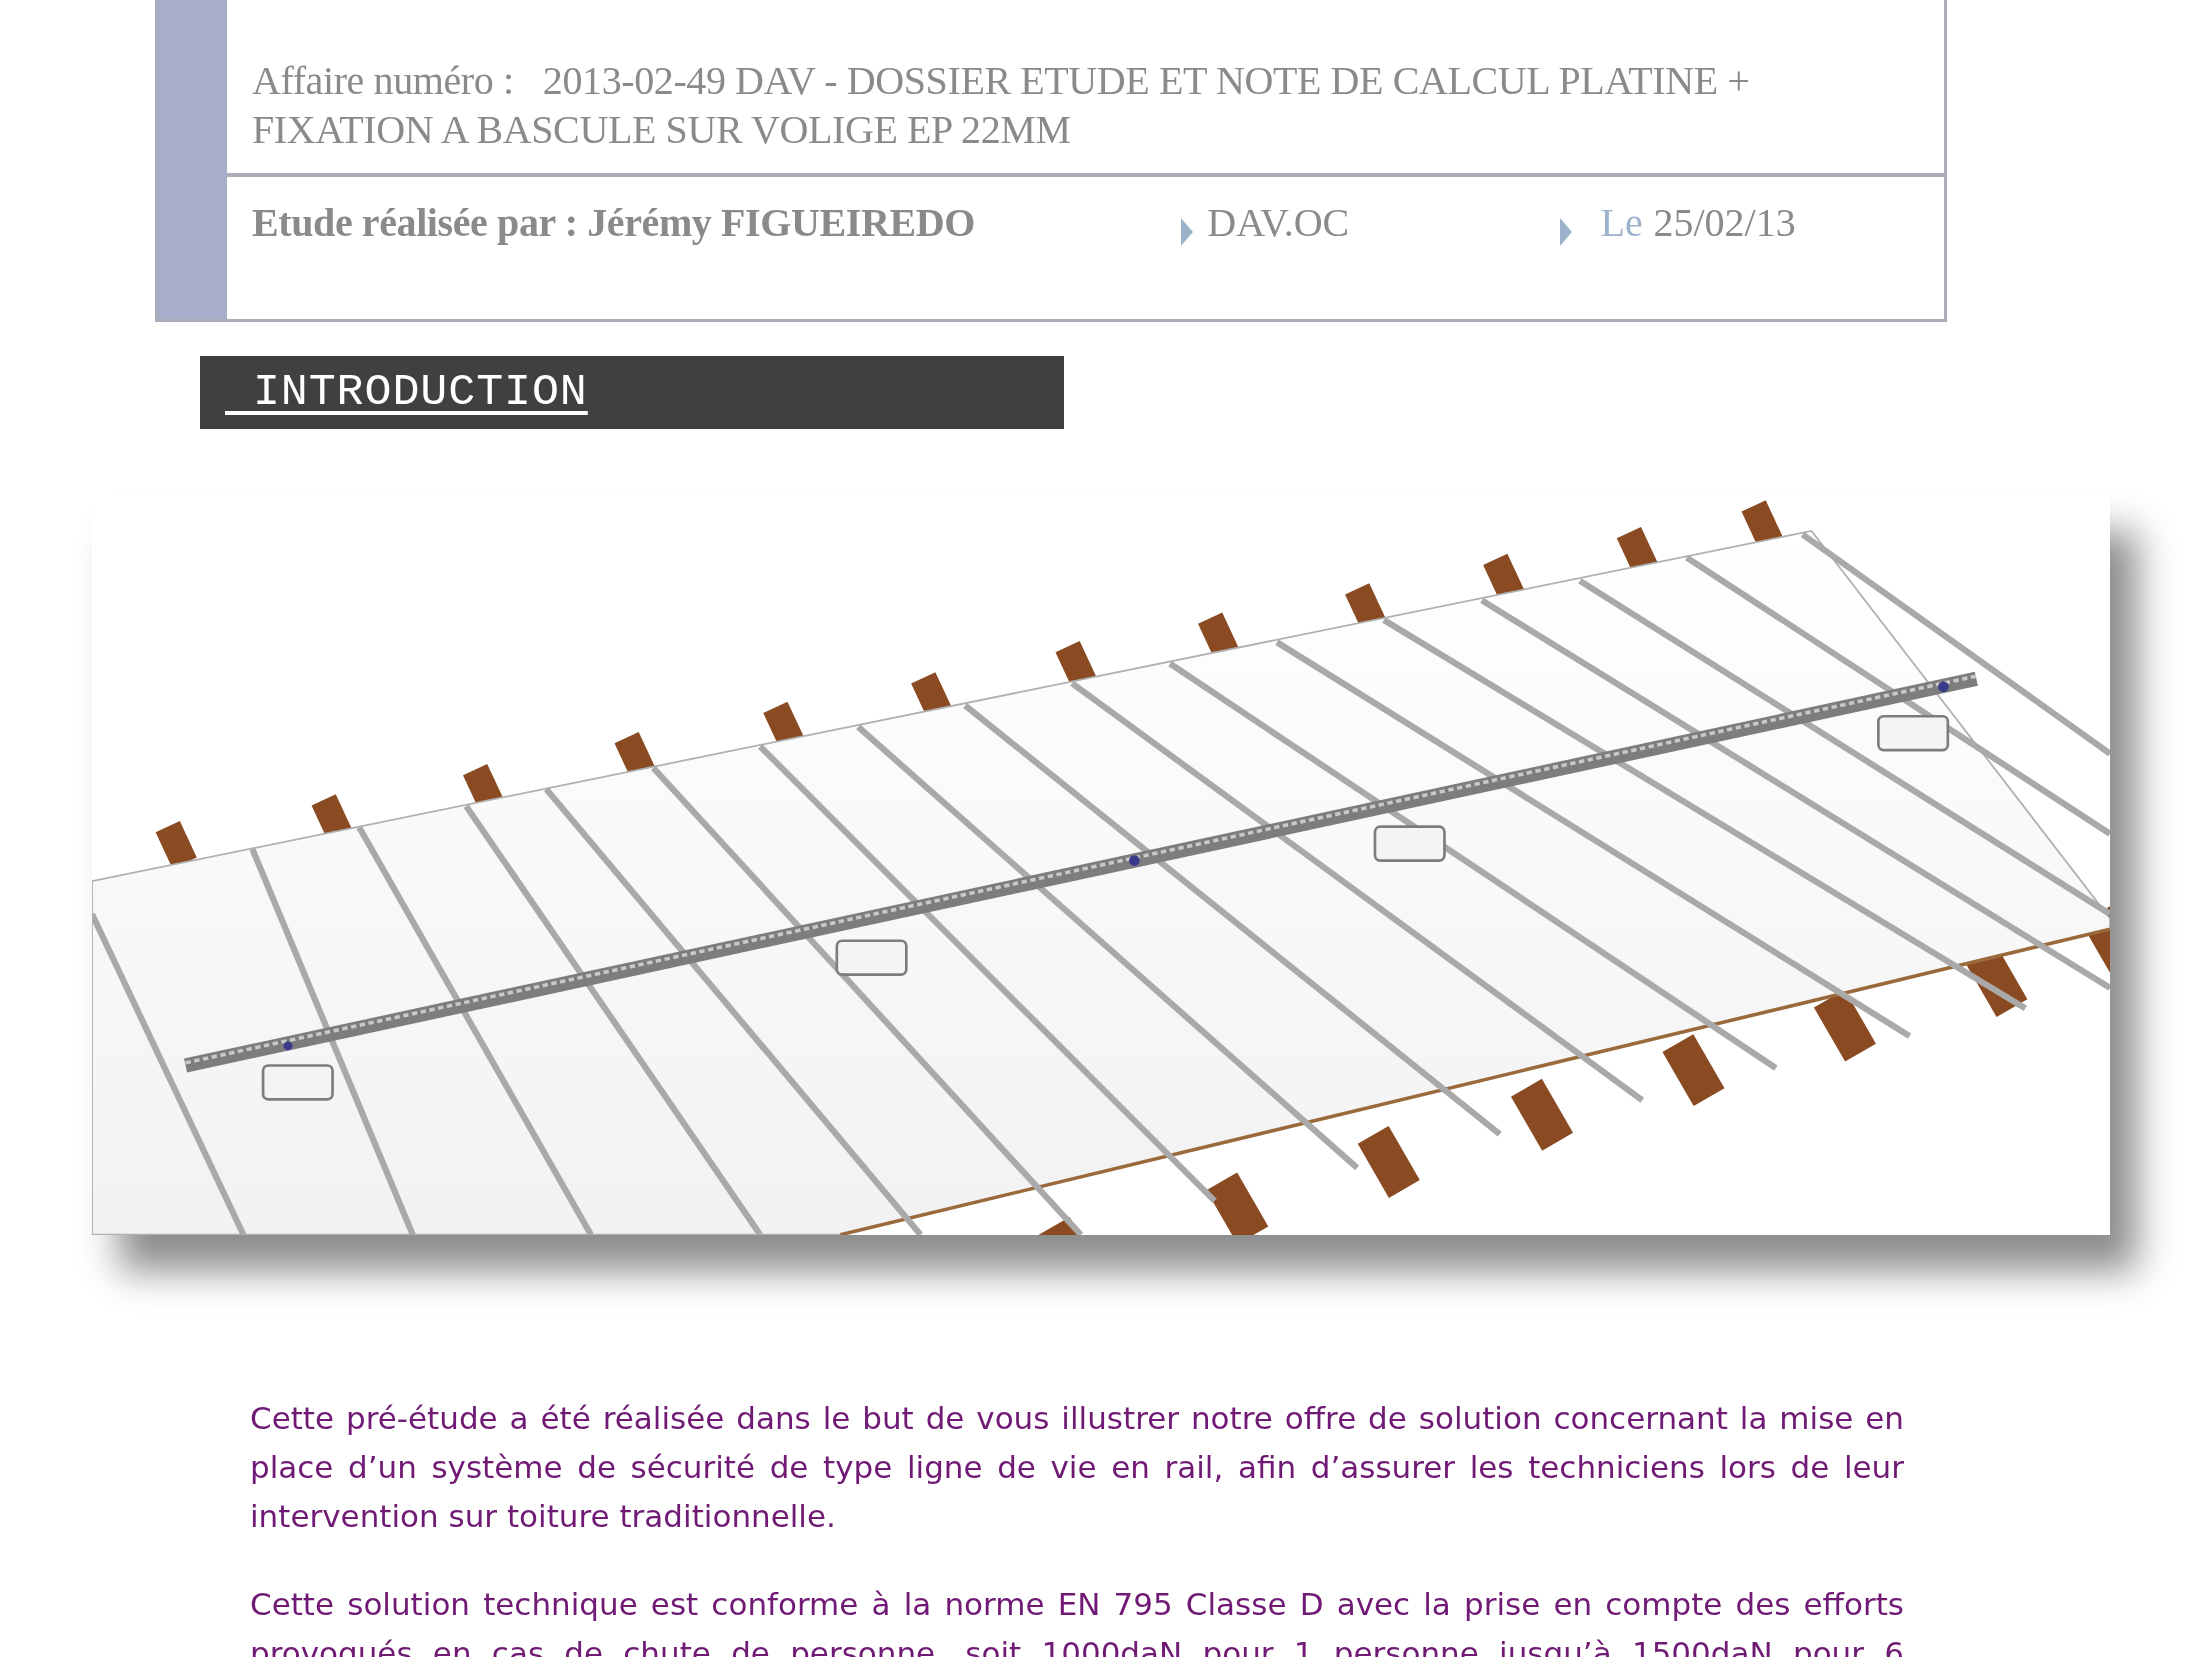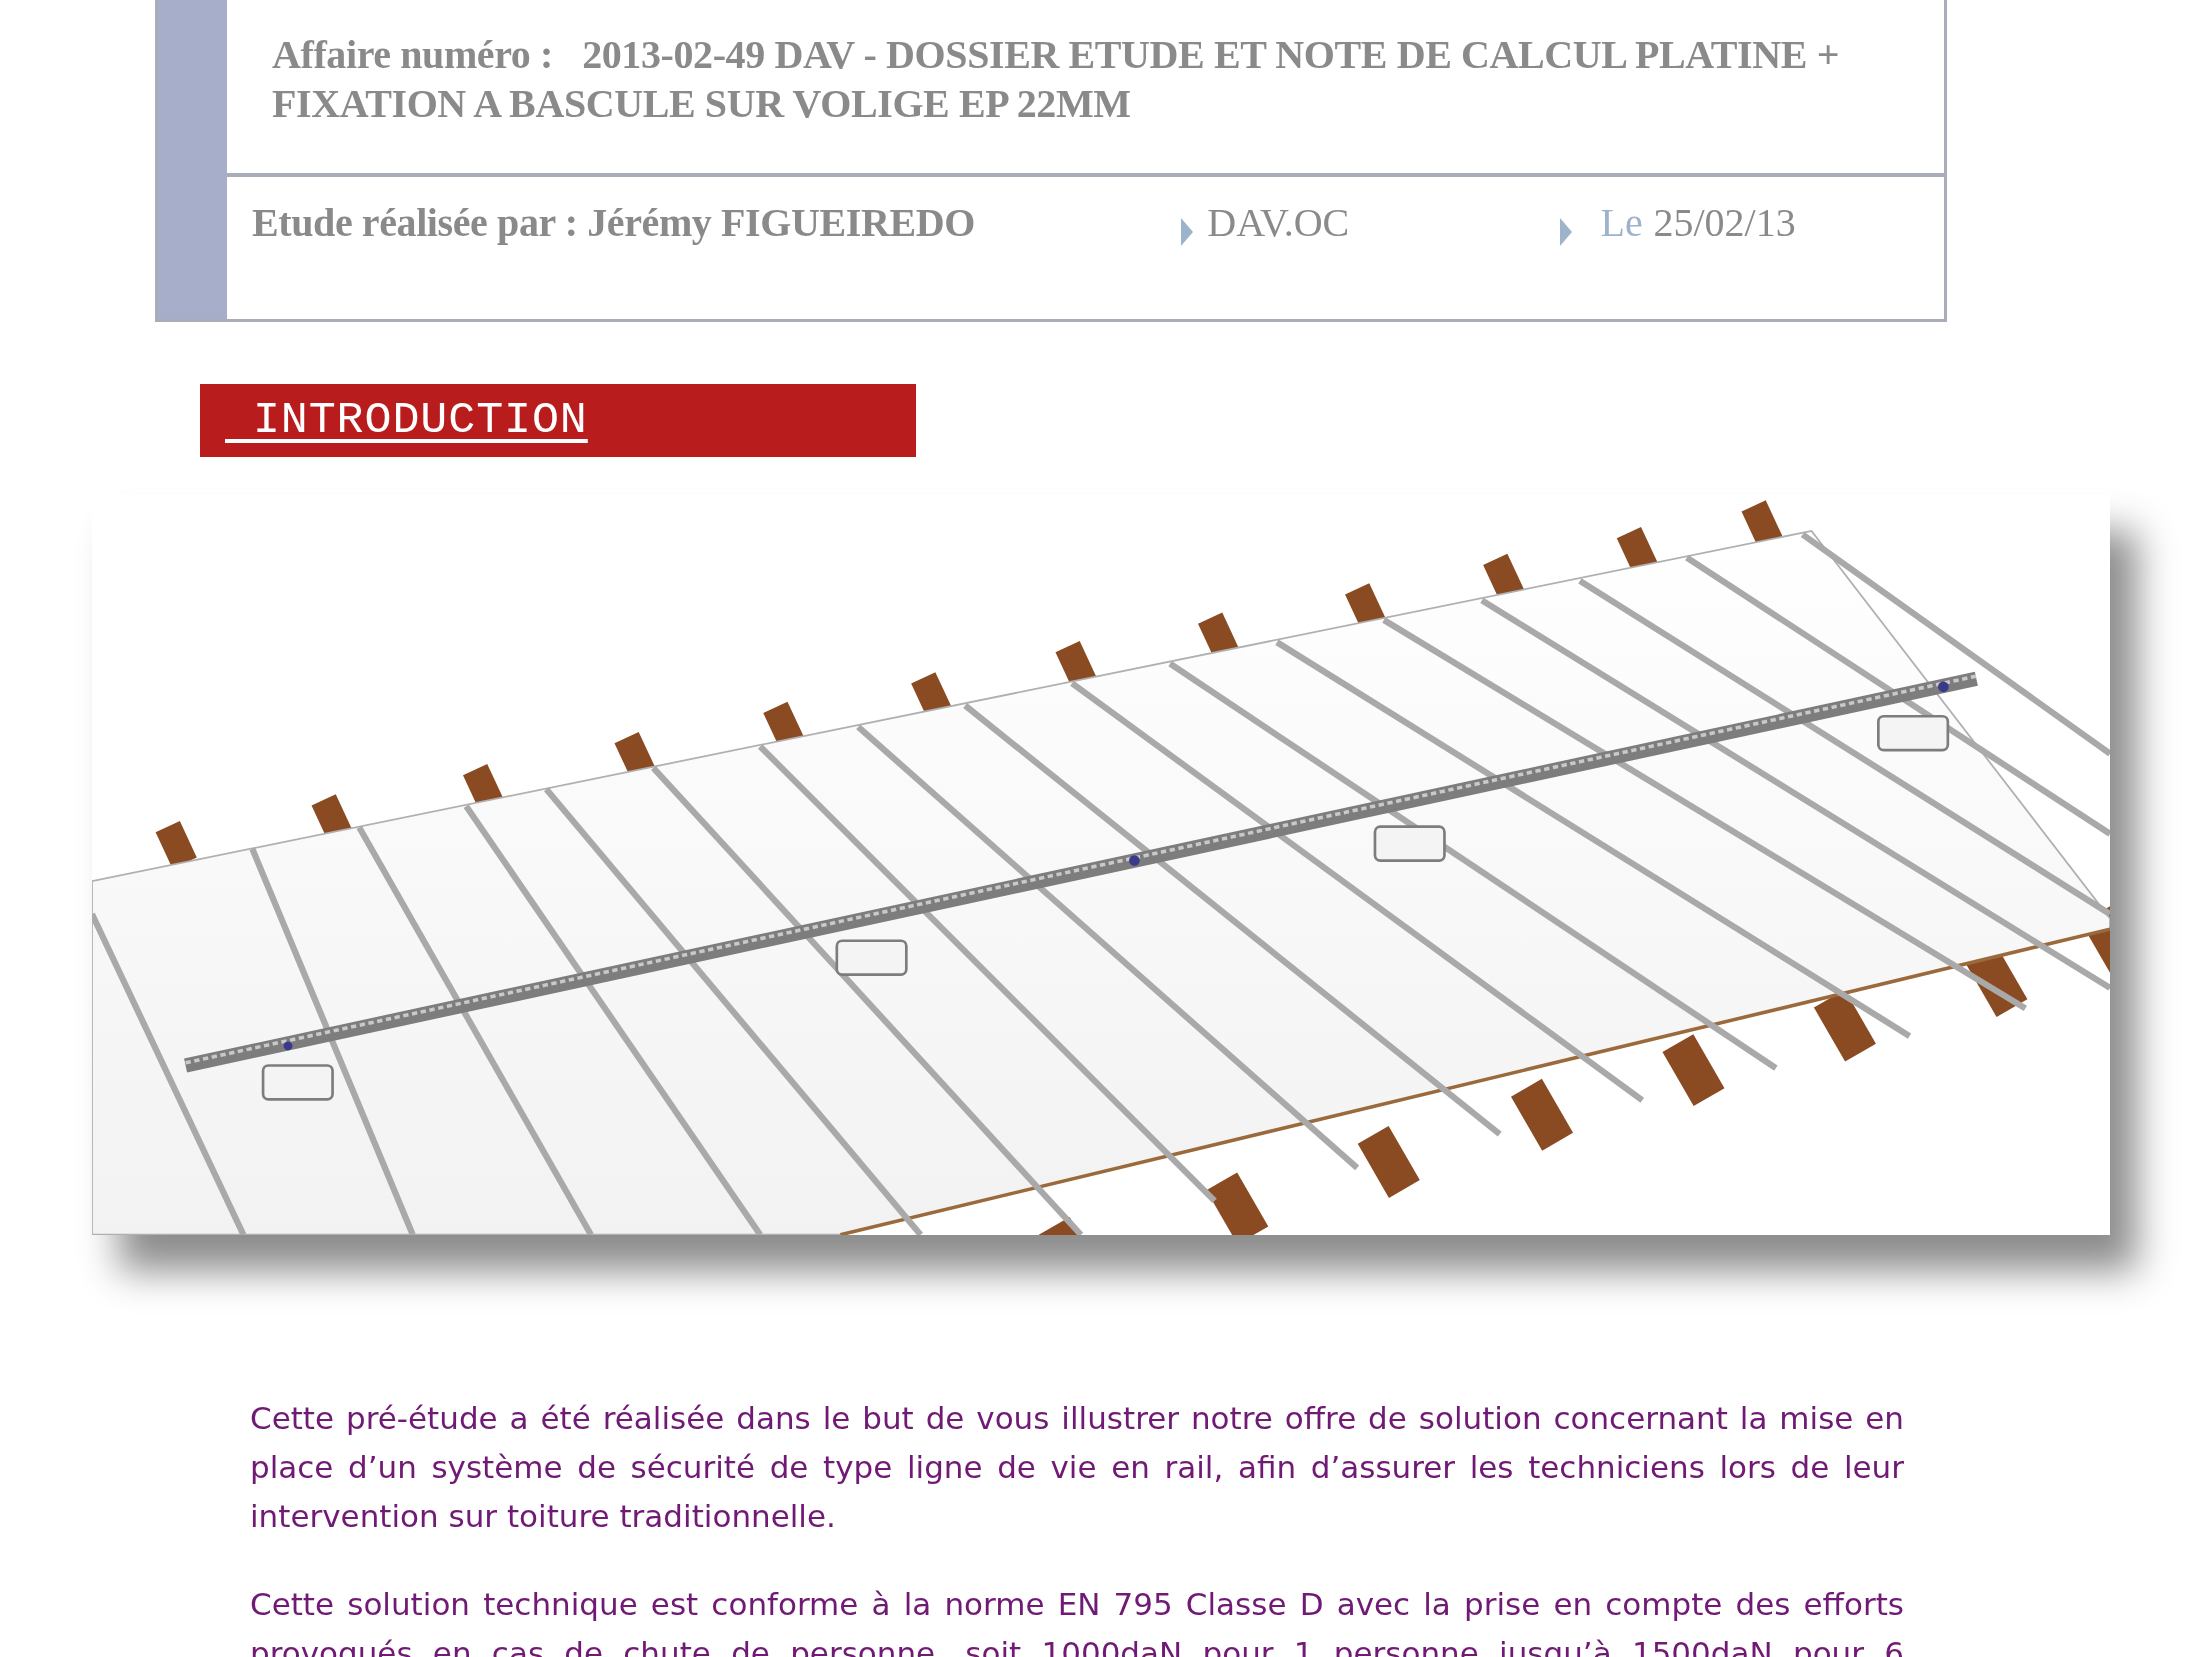--- a/index.html
+++ b/index.html
@@ -2,33 +2,33 @@
 <html style="font-size:14.3px"><head>
 <meta charset="utf-8">
 <style>
   html, body { margin:0; padding:0; }
   body { width:2210px; height:1657px; background:#ffffff; position:relative; overflow:hidden;
          font-family:"Liberation Serif", serif; }
   .header-box { position:absolute; left:155px; top:-3.6px; width:1786px; height:323px;
                 border:3.6px solid #a9adba; border-top:none; box-sizing:content-box; }
   .header-bar { position:absolute; left:0; top:0; width:69px; height:100%; background:#a7aec9; }
   .header-divider { position:absolute; left:69px; right:0; top:177px; height:3.6px; background:#a9adba; }
-  .affaire { position:absolute; left:94px; top:34px; width:1675px; font-size:40px; line-height:49px;
-             font-weight:bold; color:#8a8a8a; letter-spacing:-0.4px;margin-left:20px; }
+  .affaire { position:absolute; left:94px; top:60px; width:1675px; font-size:40px; line-height:49px;
+             font-weight:normal; color:#8a8a8a; letter-spacing:-0.4px; }
   .affaire .lbl { margin-right:19.6px; }
   .meta-row { position:absolute; top:203px; left:94px; right:0; height:62px; font-size:40px; color:#8a8a8a; }
   .etude { position:absolute; left:0; top:0; font-weight:bold; letter-spacing:-0.4px; }
   .meta-item { position:absolute; top:0; display:flex; align-items:flex-end; }
   .tri { width:0; height:0; border-top:14.3px solid transparent; border-bottom:14.3px solid transparent;
          border-left:12.5px solid #9db3cc; margin-right:14.3px; margin-top:3.6px; }
   .meta-dav { left:929px; }
   .meta-date { left:1308px; }
   .meta-date .tri { margin-right:3.6px; }
   .le { color:#9db3cc; margin-right:10.7px;margin-left:25px; }
-  .intro-box { position:absolute; left:200px; top:384px; width:716px; height:73px; background:#b91c1c; }
+  .intro-box { position:absolute; left:200px; top:356px; width:864px; height:73px; background:#404040; }
   .intro-title { position:absolute; left:25px; top:10.7px; font-family:"Liberation Mono", monospace;
                  color:#ffffff; font-size:45px; letter-spacing:0.9px; text-decoration:underline;
                  text-decoration-thickness:3.6px; text-underline-offset:7.1px; white-space:pre; }
   .figure { position:absolute; left:92px; top:495px; width:2018px; height:740px; background:#ffffff;
             box-shadow: 27px 36px 36px rgba(0,0,0,0.45); overflow:hidden; }
   .figure svg { display:block; }
   .body-text { position:absolute; left:250px; width:1654px; font-family:"DejaVu Sans", sans-serif;
                font-size:31px; line-height:49px; color:#701a75; text-align:justify; }
   .p1 { top:1363px; }
   .p2 { top:1549px; }

